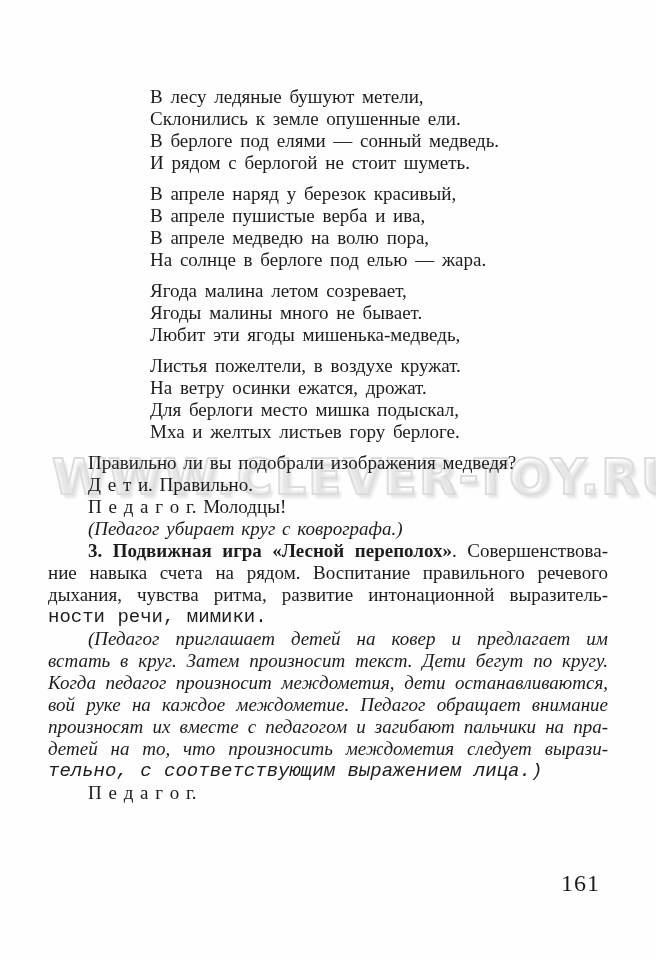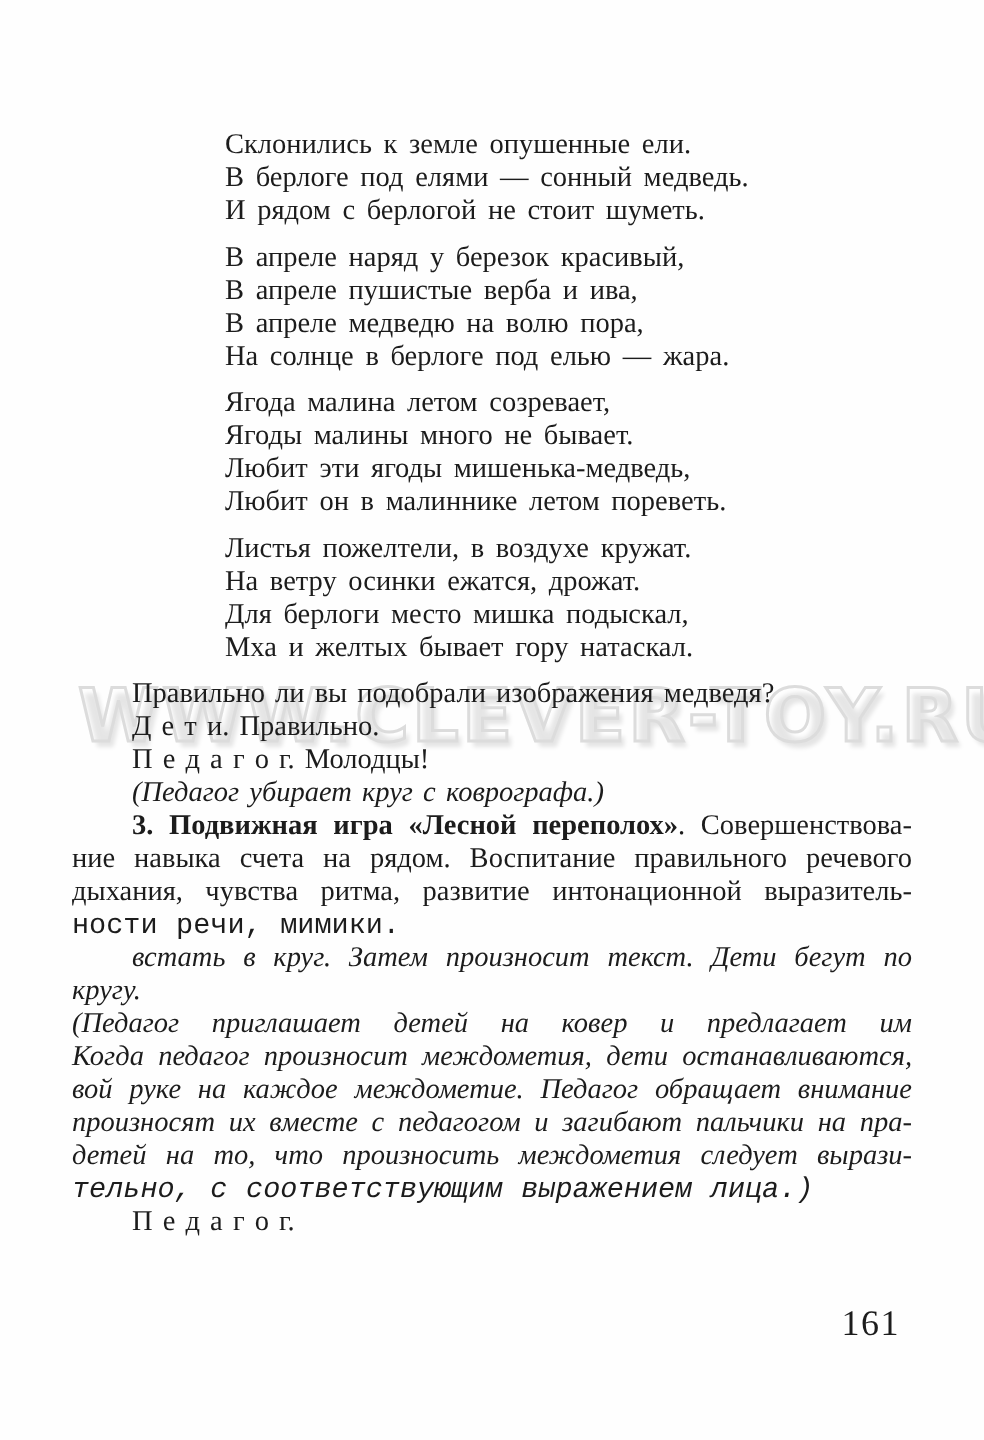--- a/index.html
+++ b/index.html
@@ -64,63 +64,63 @@
 <body>
 
 <div class="page">
 
   <div class="watermark">WWW.CLEVER-TOY.RU</div>
 
   <div class="content">
 
     <section class="poem">
       <div class="stanza">
+          <div class="pline">В лесу ледяные бушуют метели,</div>
           <div class="pline">Склонились к земле опушенные ели.</div>
           <div class="pline">В берлоге под елями — сонный медведь.</div>
           <div class="pline">И рядом с берлогой не стоит шуметь.</div>
         </div>
       <div class="stanza">
           <div class="pline">В апреле наряд у березок красивый,</div>
           <div class="pline">В апреле пушистые верба и ива,</div>
           <div class="pline">В апреле медведю на волю пора,</div>
           <div class="pline">На солнце в берлоге под елью — жара.</div>
         </div>
       <div class="stanza">
           <div class="pline">Ягода малина летом созревает,</div>
           <div class="pline">Ягоды малины много не бывает.</div>
           <div class="pline">Любит эти ягоды мишенька-медведь,</div>
-          <div class="pline">Любит он в малиннике летом пореветь.</div>
         </div>
       <div class="stanza">
           <div class="pline">Листья пожелтели, в воздухе кружат.</div>
           <div class="pline">На ветру осинки ежатся, дрожат.</div>
           <div class="pline">Для берлоги место мишка подыскал,</div>
-          <div class="pline">Мха и желтых бывает гору натаскал.</div>
+          <div class="pline">Мха и желтых листьев гору берлоге.</div>
         </div>
     </section>
 
     <p class="dlg">Правильно ли вы подобрали изображения медведя?</p>
     <p class="dlg">Д е т и. Правильно.</p>
     <p class="dlg">П е д а г о г. Молодцы!</p>
     <p class="dlg italic">(Педагог убирает круг с коврографа.)</p>
 
     <div class="para">
       <div class="jline indent">
         <span class="bold">3. Подвижная игра «Лесной переполох»</span><span>. Совершенствова-</span>
       </div>
       <div class="jblock">
           <div class="jline">ние навыка счета на рядом. Воспитание правильного речевого</div>
           <div class="jline">дыхания, чувства ритма, развитие интонационной выразитель-</div>
           <div class="jline">ности речи, мимики.</div>
         </div>
     </div>
 
     <div class="jblock italic stage">
+        <div class="jline">(Педагог приглашает детей на ковер и предлагает им</div>
         <div class="jline">встать в круг. Затем произносит текст. Дети бегут по кругу.</div>
-        <div class="jline">(Педагог приглашает детей на ковер и предлагает им</div>
         <div class="jline">Когда педагог произносит междометия, дети останавливаются,</div>
         <div class="jline">вой руке на каждое междометие. Педагог обращает внимание</div>
         <div class="jline">произносят их вместе с педагогом и загибают пальчики на пра-</div>
         <div class="jline">детей на то, что произносить междометия следует вырази-</div>
         <div class="jline">тельно, с соответствующим выражением лица.)</div>
       </div>
 
     <p class="dlg">П е д а г о г.</p>
 
 

